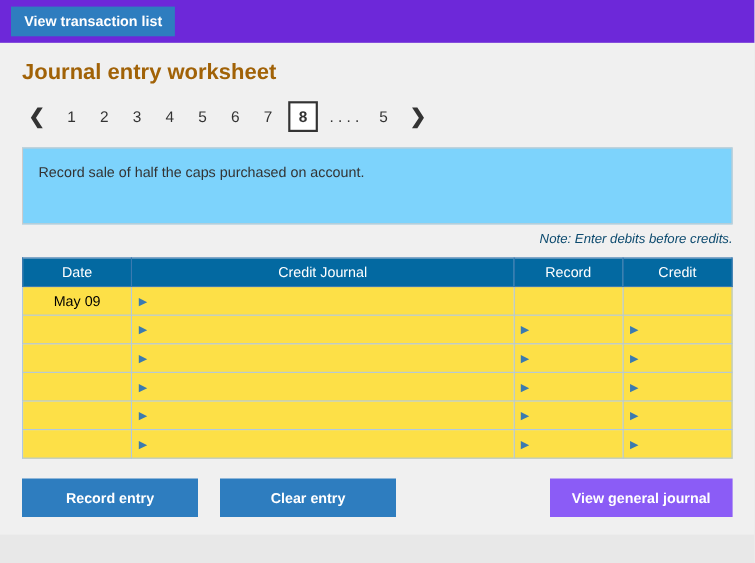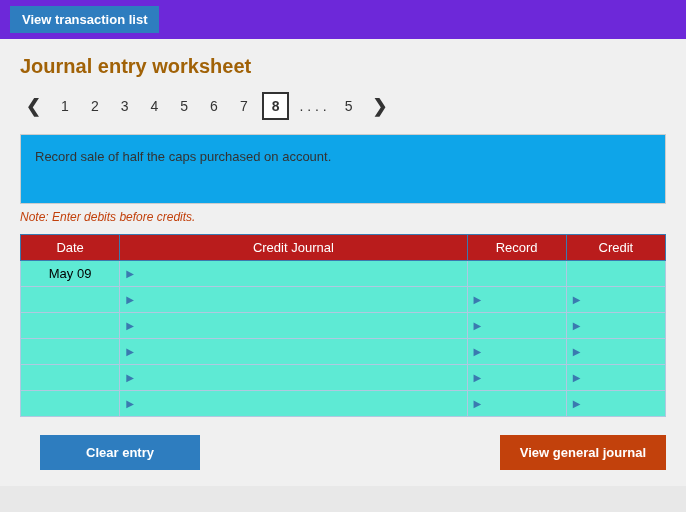--- a/index.html
+++ b/index.html
@@ -67,54 +67,55 @@
       background: white;
       font-weight: bold;
     }
 
     .pagination .ellipsis {
       padding: 4px 4px;
       color: #333;
     }
 
     .description-box {
-      background: #0ea5e9;
+      background: #7dd3fc;
       border: 1px solid #ccc;
       padding: 14px;
       margin-bottom: 6px;
       min-height: 70px;
       color: #333;
       font-size: 13px;
     }
 
     .note-text {
-      color: #c2410c;
+      color: #0c4a6e;
       font-size: 12px;
       margin-bottom: 10px;
       font-style: italic;
+      text-align: right;
     }
 
     .journal-table {
       width: 100%;
       border-collapse: collapse;
       margin-bottom: 18px;
     }
 
     .journal-table th {
-      background: #b91c1c;
+      background: #0369a1;
       color: white;
       text-align: center;
       padding: 5px 8px;
       border: 1px solid #3a7ab0;
       font-weight: normal;
       font-size: 13px;
     }
 
     .journal-table td {
-      background: #5eead4;
+      background: #fde047;
       border: 1px solid #b0c8e0;
       padding: 4px 6px;
       height: 26px;
     }
 
     .journal-table td.date-cell {
       width: 80px;
       text-align: center;
     }
 
@@ -166,21 +167,21 @@
       font-weight: bold;
       width: 160px;
       text-align: center;
     }
 
     .spacer {
       flex: 1;
     }
 
     .view-general-btn {
-      background: #c2410c;
+      background: #8b5cf6;
       color: white;
       border: none;
       padding: 10px 20px;
       font-size: 13px;
       cursor: pointer;
       font-weight: bold;
     }
 
     .btn-gap {
       width: 20px;
@@ -334,18 +335,19 @@
         <td class="credit-cell">
           <div class="cell-with-arrow">
             <span class="arrow-icon">▶</span>
           </div>
         </td>
       </tr>
     </tbody>
   </table>
 
   <div class="buttons-row">
+    <button class="action-btn">Record entry</button>
     <div class="btn-gap"></div>
     <button class="action-btn">Clear entry</button>
     <div class="spacer"></div>
     <button class="view-general-btn">View general journal</button>
   </div>
 </div>
 
 </body></html>

